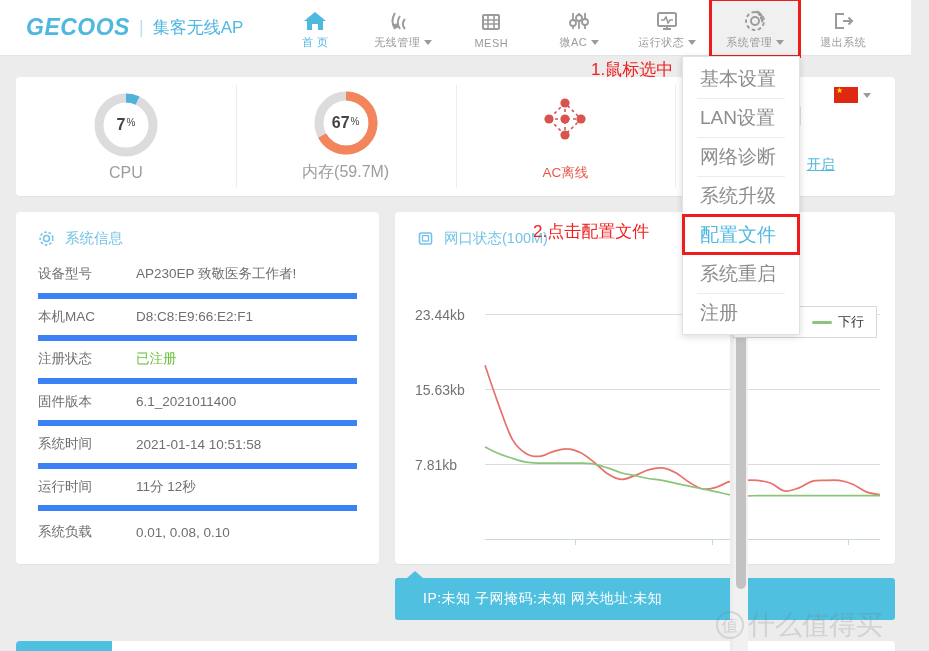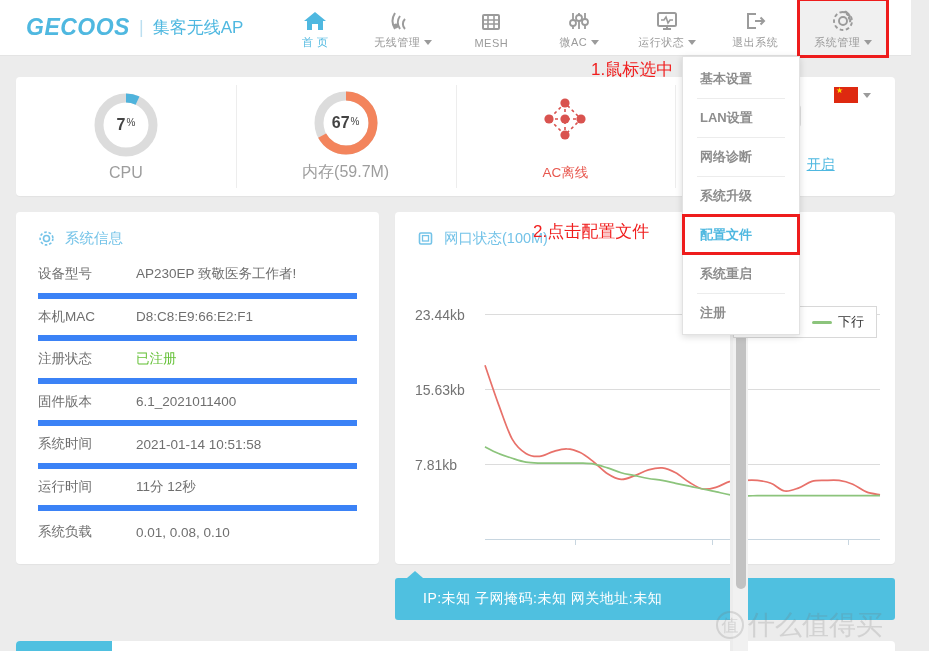--- a/index.html
+++ b/index.html
@@ -63,24 +63,23 @@
     width: 118px;
     background: #fff;
     border: 1px solid #e2e2e2;
     box-shadow: 0 2px 7px rgba(0,0,0,.14);
     z-index: 40;
     padding: 2px 0;
   }
   .dd-item {
     height: 39px; line-height: 39px;
     padding-left: 17px;
-    font-size: 13px; color: #8d8d8d;
+    font-size: 19px; color: #8d8d8d;
     cursor: pointer;
     position: relative;
-    font-weight: bold;
   }
   .dd-item + .dd-item::before {
     content:''; position:absolute; top:0; left:14px; right:14px;
     border-top: 1px solid #ececec;
   }
   .dd-item.hl { color: #4fb8e0; }
   .dd-item.hl-box {
     outline: 3px solid #ee1c1c;
     outline-offset: -2px;
     z-index: 3;
@@ -323,44 +322,44 @@
               <path d="M9 20 H17" stroke="#9b9b9b" stroke-width="2"></path>
               <path d="M13 17 V20" stroke="#9b9b9b" stroke-width="2"></path>
             </svg>
         </span>
         <span class="nav-lbl">
             <span>运行状态</span>
             <i class="caret"></i>
           </span>
       </div>
 
-      <div class="nav-item">
-        <span class="nav-ico">
-          <svg width="26" height="24" viewBox="0 0 26 24">
-              <path d="M14 5 H6 V19 H14" stroke="#9b9b9b" stroke-width="2" fill="none"></path>
-              <path d="M13 12 H22 M18.5 8.5 L22 12 L18.5 15.5" stroke="#9b9b9b" stroke-width="2" fill="none"></path>
-            </svg>
-        </span>
-        <span class="nav-lbl">
-            <span>退出系统</span>
-          </span>
-      </div>
-
       <div class="nav-item selected">
         <span class="nav-ico">
           <svg width="26" height="24" viewBox="0 0 26 24">
               <path d="M13 4.2 l1.9 .5 .9 -1.2 1.9 1.1 -.3 1.5 1.3 1.3 1.5 -.3 1.1 1.9 -1.2 .9 .5 1.9 -.5 1.9 1.2 .9 -1.1 1.9 -1.5 -.3 -1.3 1.3 .3 1.5 -1.9 1.1 -.9 -1.2 -1.9 .5" fill="none"></path>
               <circle cx="13" cy="12" r="4" stroke="#9b9b9b" stroke-width="1.9" fill="none"></circle>
               <path d="M13 3 L14.4 3.4 L15.6 2.6 L16.9 3.6 L16.7 5 L17.8 6 L19.2 5.9 L19.9 7.4 L18.8 8.3 L19.1 9.7 L20.4 10.3 L20.4 12 L19.1 12.5" stroke="#9b9b9b" stroke-width="1.9" fill="none" stroke-linejoin="round"></path>
               <path d="M13 3 A9 9 0 1 0 13 21 A9 9 0 0 0 13 3" stroke="#9b9b9b" stroke-width="1.9" fill="none" stroke-dasharray="3.6 2.6"></path>
             </svg>
         </span>
         <span class="nav-lbl">
             <span>系统管理</span>
             <i class="caret"></i>
+          </span>
+      </div>
+
+      <div class="nav-item">
+        <span class="nav-ico">
+          <svg width="26" height="24" viewBox="0 0 26 24">
+              <path d="M14 5 H6 V19 H14" stroke="#9b9b9b" stroke-width="2" fill="none"></path>
+              <path d="M13 12 H22 M18.5 8.5 L22 12 L18.5 15.5" stroke="#9b9b9b" stroke-width="2" fill="none"></path>
+            </svg>
+        </span>
+        <span class="nav-lbl">
+            <span>退出系统</span>
           </span>
       </div>
 
     </div>
   </div>
 
   <div class="content">
 
     <div class="cardrow">
 

